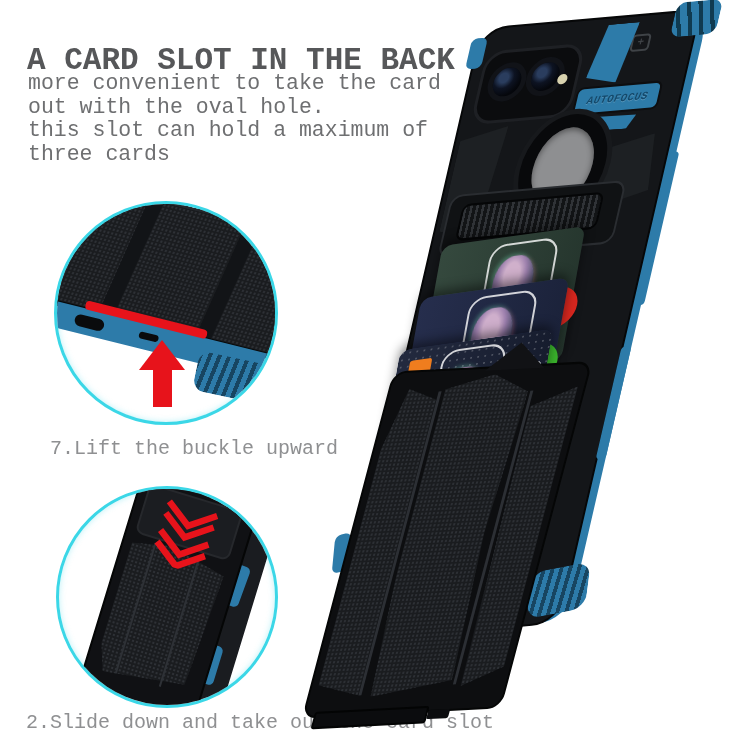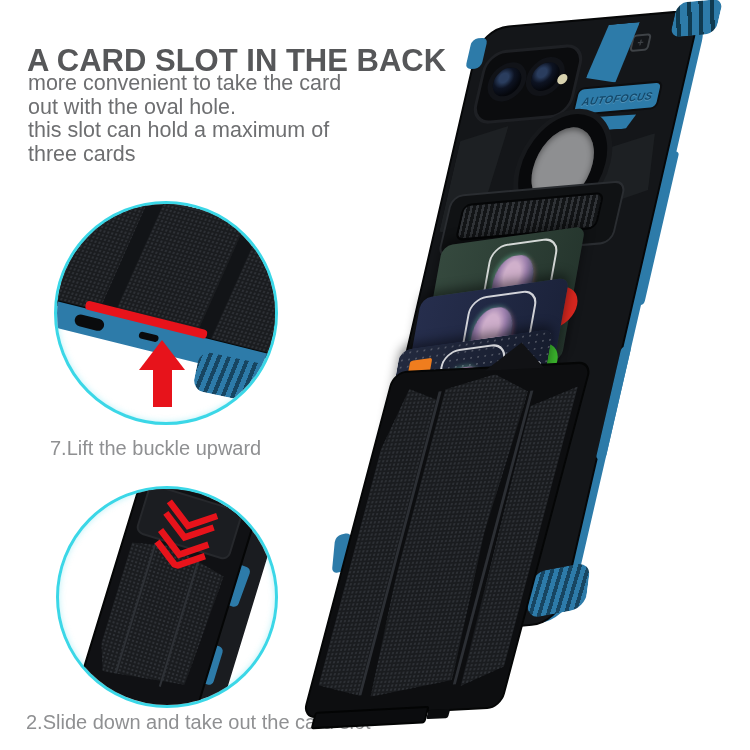--- a/index.html
+++ b/index.html
@@ -1,17 +1,17 @@
 <!DOCTYPE html>
 <html><head>
 <meta charset="utf-8">
 <style>
   html,body{margin:0;padding:0;background:#fff;}
   .canvas{position:relative;width:750px;height:750px;background:#ffffff;overflow:hidden;
-          font-family:Liberation Sans, sans-serif;}
+          font-family:Liberation Mono, monospace;}
 
   
   .title{position:absolute;left:27px;top:22px;font-size:31px;font-weight:800;color:#565759;letter-spacing:0;}
   .desc{position:absolute;left:28px;top:72px;font-size:21.5px;line-height:23.5px;color:#6e6f71;}
 
   
   .cap{position:absolute;font-size:20px;color:#8f9092;}
   .cap1{left:50px;top:437px;}
   .cap2{left:26px;top:711px;}
 

